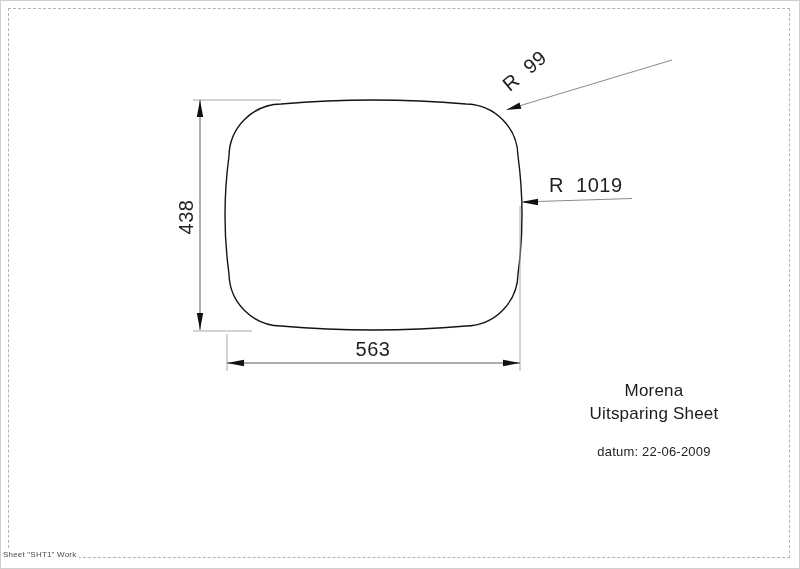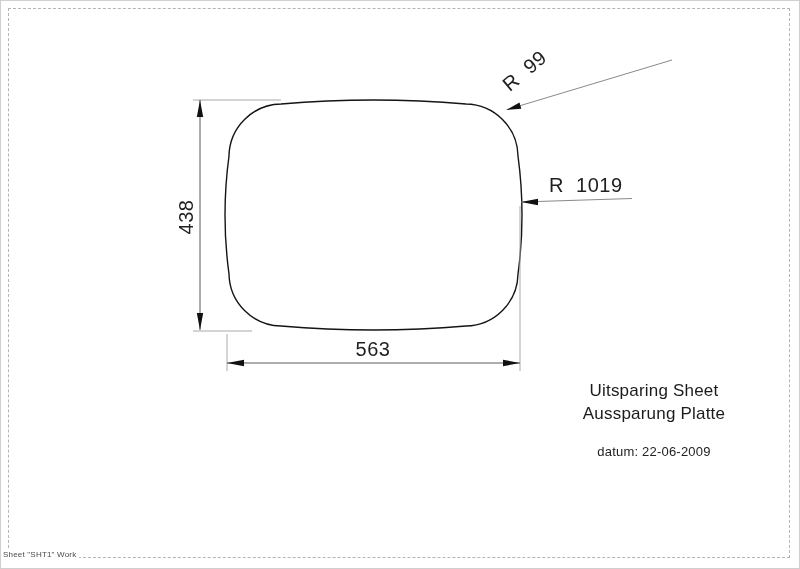--- a/index.html
+++ b/index.html
@@ -113,20 +113,20 @@
     <line x1="509" y1="109" x2="672" y2="60" stroke="#8a8a8a" stroke-width="1"></line>
     <polygon points="506,110 521.3,108.8 519.5,102.6" fill="#111111"></polygon>
     <text class="dim-text" transform="translate(529,76) rotate(-40)" text-anchor="middle">R  99</text>
 
     <line x1="521" y1="202" x2="632" y2="198.5" stroke="#8a8a8a" stroke-width="1"></line>
     <polygon points="521,202 538,198.8 538,205.2" fill="#111111"></polygon>
     <text class="dim-text" x="549" y="192" text-anchor="start">R  1019</text>
   </svg>
 
   <div class="title-block">
+    <div>Morena</div>
     <div>Uitsparing Sheet</div>
-    <div>Aussparung Platte</div>
     <div class="datum-line">datum: 22-06-2009</div>
   </div>
 
   <div class="sheet-label">Sheet "SHT1" Work</div>
 
 </div>
 
 </body></html>

